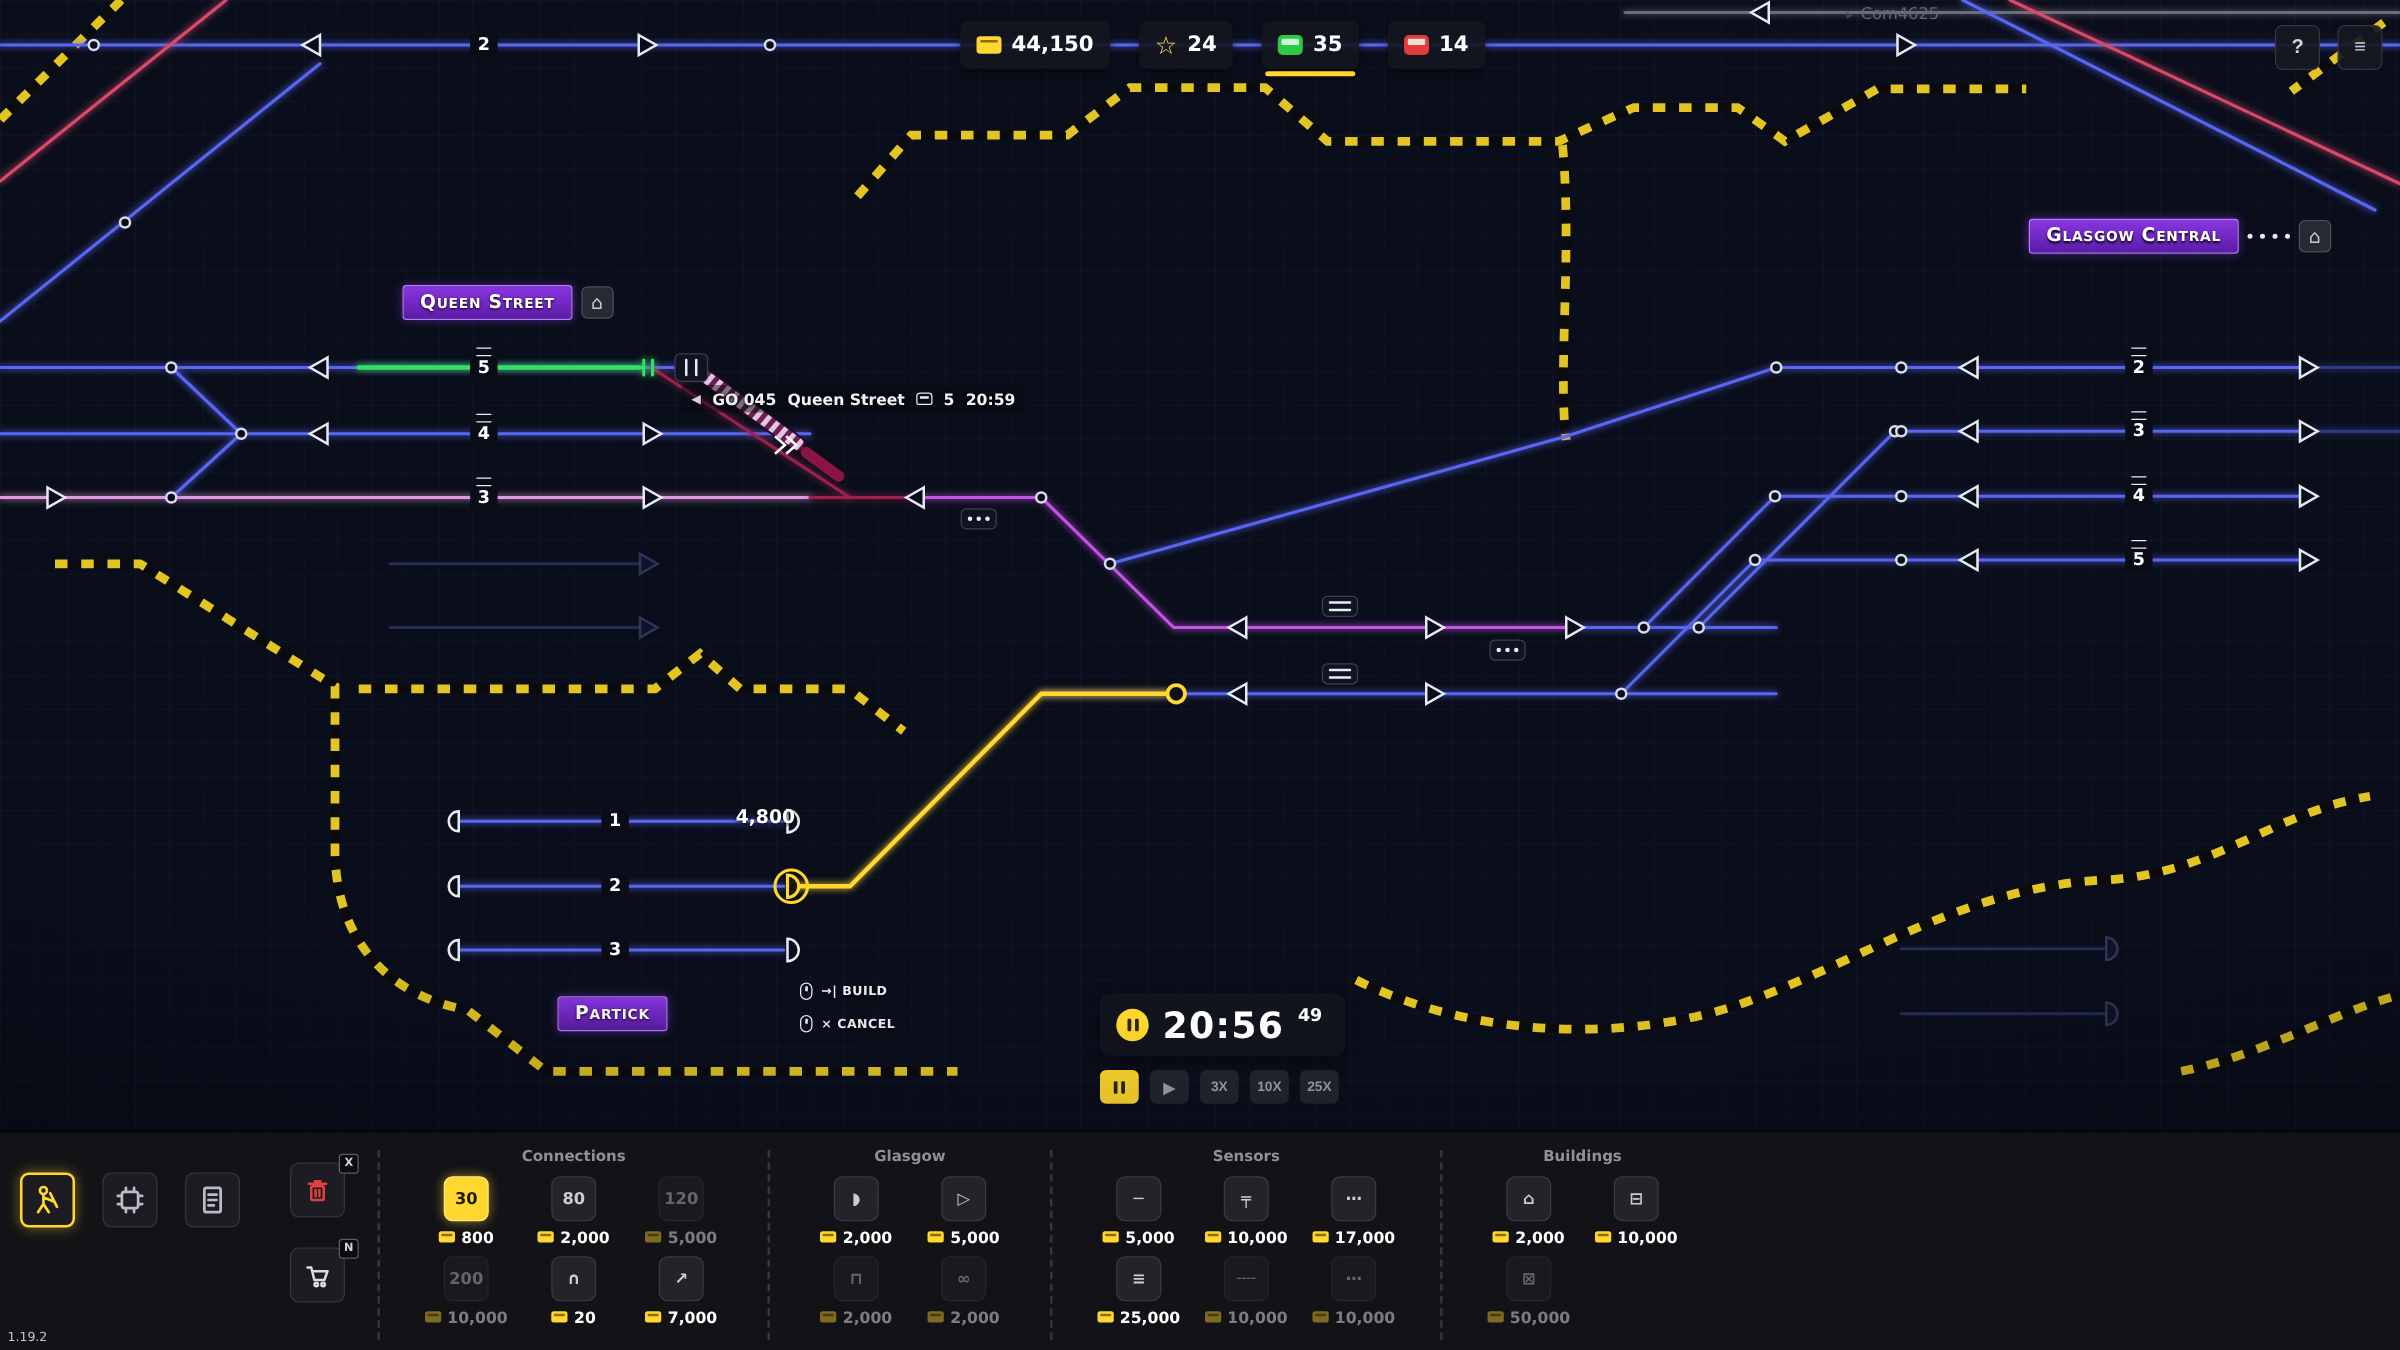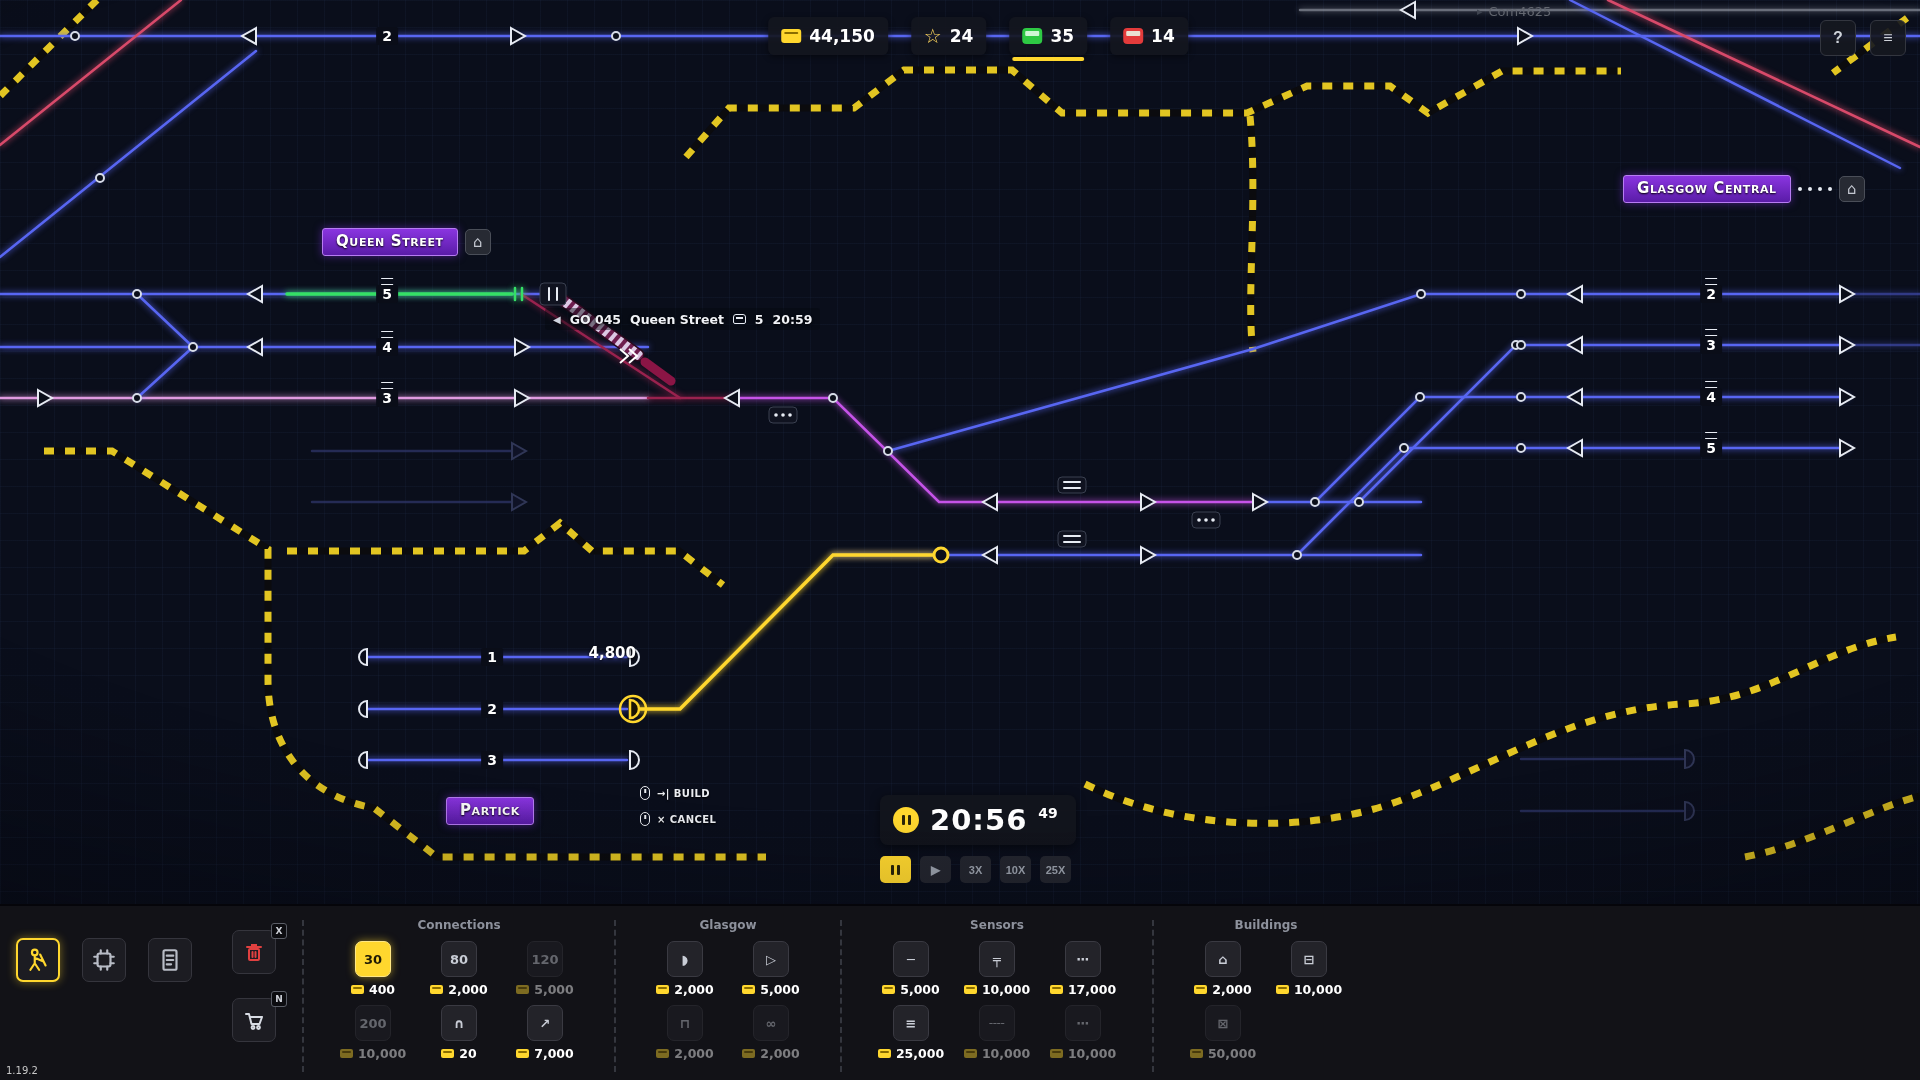--- a/index.html
+++ b/index.html
@@ -471,21 +471,21 @@
 
   <div class="vdash"></div>
 
   <section class="tsec">
     <div class="sec-title">Connections</div>
     <div class="grid3">
       <div class="t-item sel">
         <div class="t-icon">30</div>
         <div class="t-price">
             <span class="coin"></span>
-            <span>400</span>
+            <span>800</span>
           </div>
       </div>
       <div class="t-item">
         <div class="t-icon">80</div>
         <div class="t-price">
             <span class="coin"></span>
             <span>2,000</span>
           </div>
       </div>
       <div class="t-item dim">

